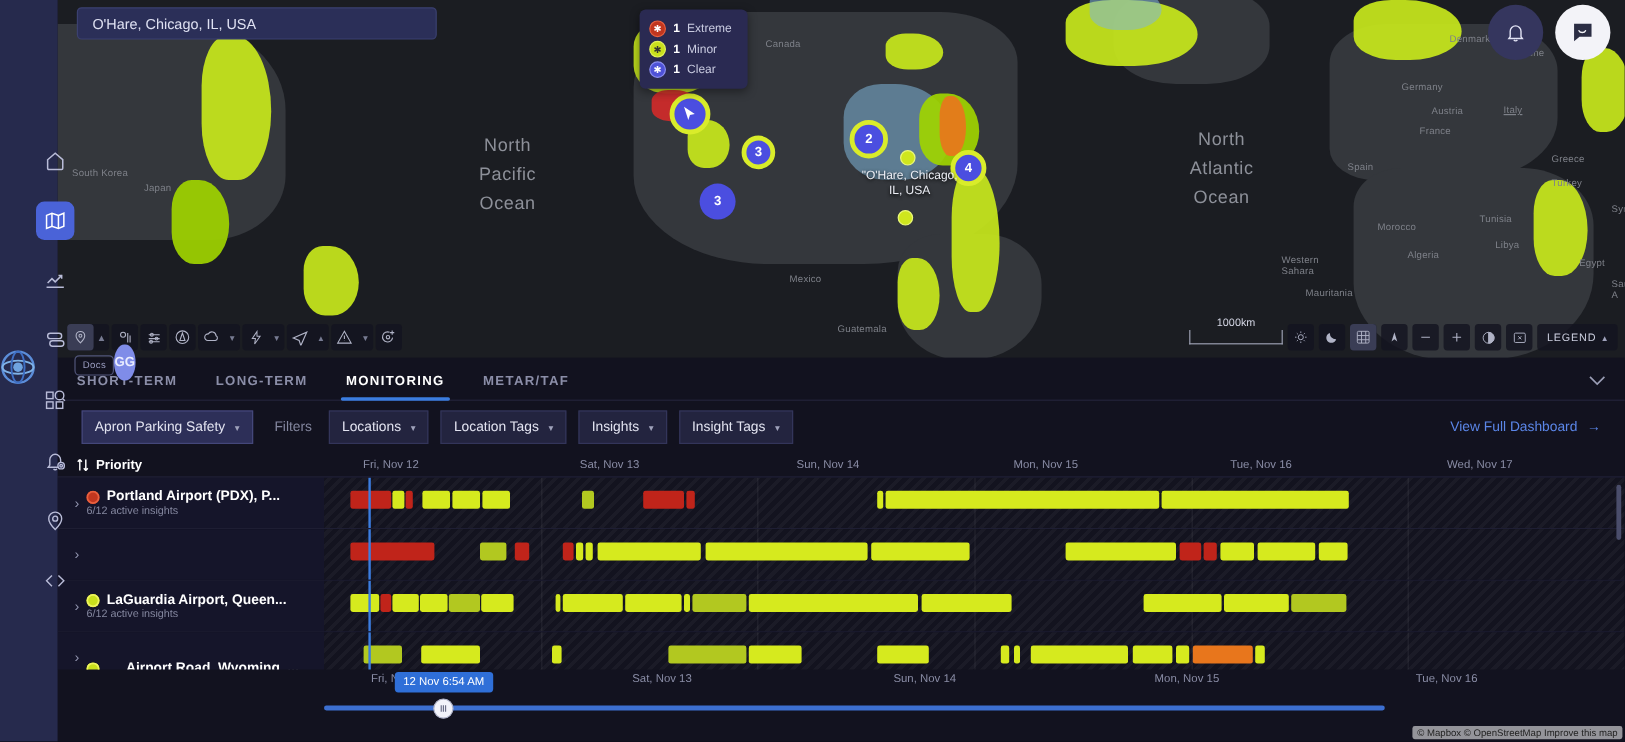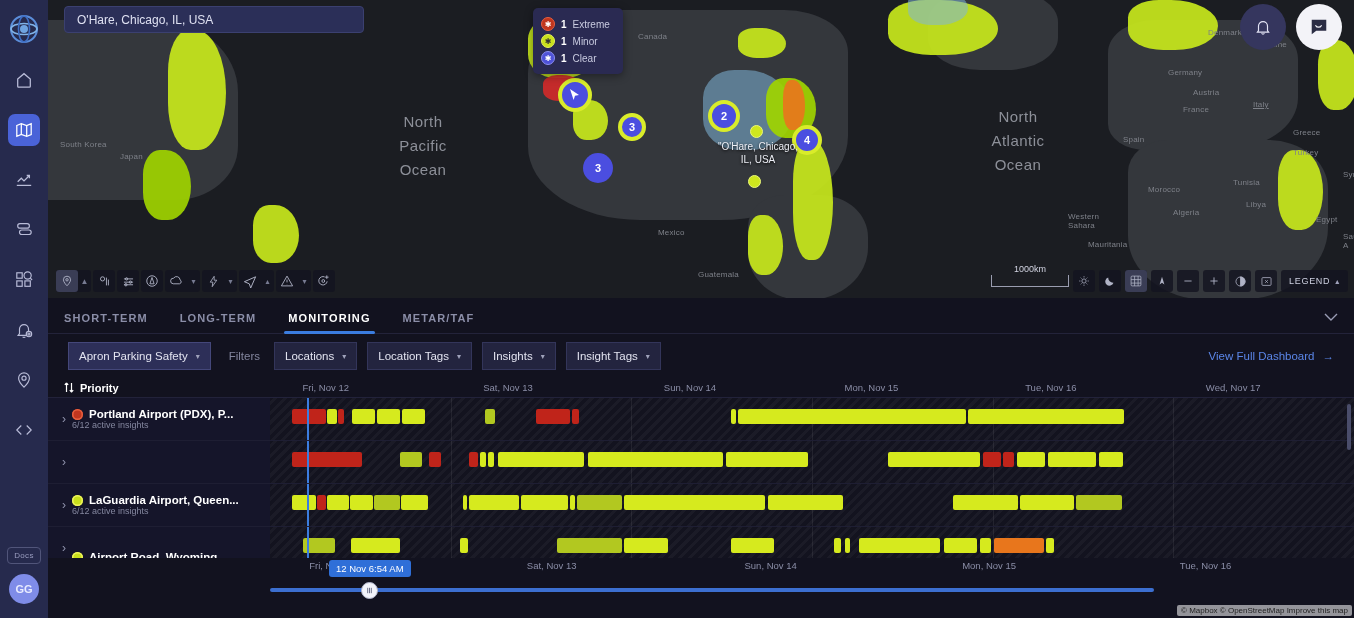--- a/index.html
+++ b/index.html
@@ -6,21 +6,21 @@
   html,body { width:1354px; height:618px; overflow:hidden; }
   body {
     font-family: "Liberation Sans", sans-serif;
     background:#10101d; color:#e8e8f0;
     font-size:12px; position:relative;
   }
 
   
   #rail{
     position:absolute; left:0; top:0; width:48px; height:618px;
-    background:#262a4d; display:flex; flex-direction:column; align-items:center;
+    background:#262a4d; display:flex; flex-direction:row; align-items:center;
     z-index:60;
   }
   #rail .logo{ margin-top:14px; margin-bottom:20px; width:30px;height:30px; }
   #rail .nav{ display:flex;flex-direction:column;align-items:center;gap:18px; }
   .railbtn{
     width:32px;height:32px;border-radius:7px;display:flex;align-items:center;justify-content:center;
     color:#b9bcd8; cursor:pointer;
   }
   .railbtn.active{ background:#4a63d8; color:#fff; }
   .rail-spacer{ flex:1; }
@@ -265,21 +265,21 @@
   <div class="maplabel" style="left:900px;top:105px;width:140px;text-align:center;line-height:24px;font-size:15px;">North<br>Atlantic<br>Ocean</div>
 
   <div class="ctry" style="left:590px;top:32px;">Canada</div>
   <div class="ctry" style="left:610px;top:228px;">Mexico</div>
   <div class="ctry" style="left:650px;top:270px;">Guatemala</div>
   <div class="ctry" style="left:1160px;top:28px;">Denmark</div>
   <div class="ctry" style="left:1120px;top:68px;">Germany</div>
   <div class="ctry" style="left:1210px;top:40px;">Ukraine</div>
   <div class="ctry" style="left:1145px;top:88px;">Austria</div>
   <div class="ctry" style="left:1135px;top:105px;">France</div>
-  <div class="ctry" style="left:1205px;top:100px;text-decoration:underline;">Italy</div>
+  <div class="ctry" style="left:1205px;top:87px;text-decoration:underline;">Italy</div>
   <div class="ctry" style="left:1075px;top:135px;">Spain</div>
   <div class="ctry" style="left:1245px;top:128px;">Greece</div>
   <div class="ctry" style="left:1245px;top:148px;">Turkey</div>
   <div class="ctry" style="left:1295px;top:170px;">Syria</div>
   <div class="ctry" style="left:1100px;top:185px;">Morocco</div>
   <div class="ctry" style="left:1125px;top:208px;text-align:right;">Algeria</div>
   <div class="ctry" style="left:1198px;top:200px;">Libya</div>
   <div class="ctry" style="left:1185px;top:178px;">Tunisia</div>
   <div class="ctry" style="left:1268px;top:215px;">Egypt</div>
   <div class="ctry" style="left:1020px;top:212px;">Western<br>Sahara</div>
@@ -655,21 +655,21 @@
           <div class="bar b-min" style="left: 45.9%; width: 7%;"></div>
           <div class="bar b-min" style="left: 63%; width: 6%;"></div>
           <div class="bar b-min" style="left: 69.2%; width: 5%;"></div>
           <div class="bar b-mod" style="left: 74.4%; width: 4.2%;"></div>
         </div>
       </div>
       <div class="row">
         <div class="rowinfo">
           <span class="rowchev">›</span>
           <div>
-            <div style="display:flex;align-items:center;gap:6px;margin-top:28px;">
+            <div style="display:flex;align-items:center;gap:22px;margin-top:28px;">
               <span class="sev min"></span>
               <span class="rname">Airport Road, Wyoming, ...</span>
             </div>
             <div class="rsub">6/12 active insights</div>
           </div>
         </div>
         <div class="track">
           <div class="gridline" style="left: 16.6667%;"></div>
           <div class="gridline" style="left: 33.3333%;"></div>
           <div class="gridline" style="left: 50%;"></div>

